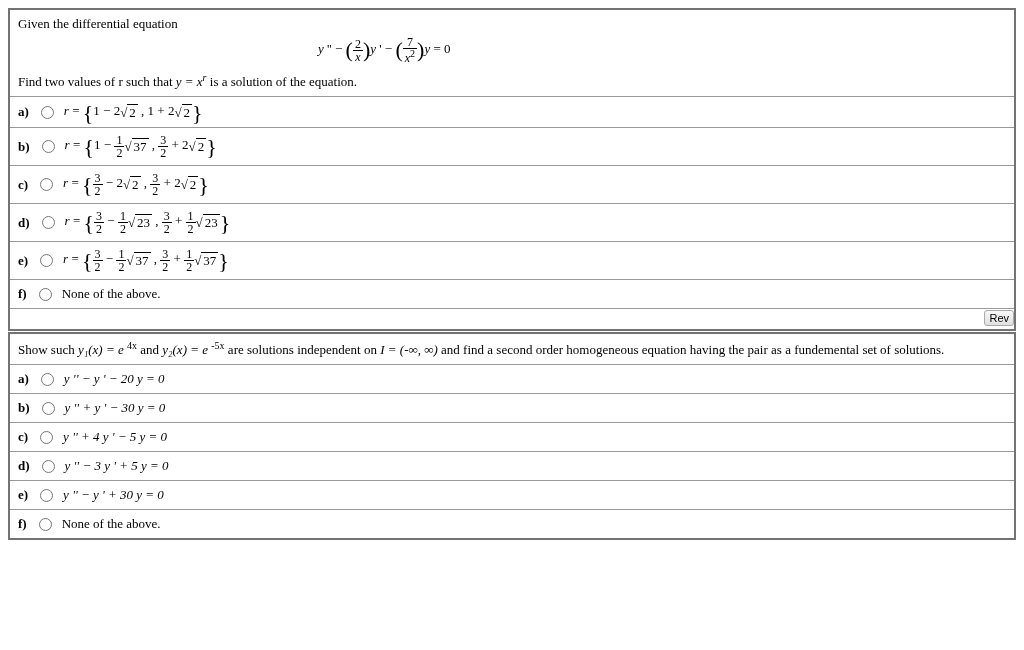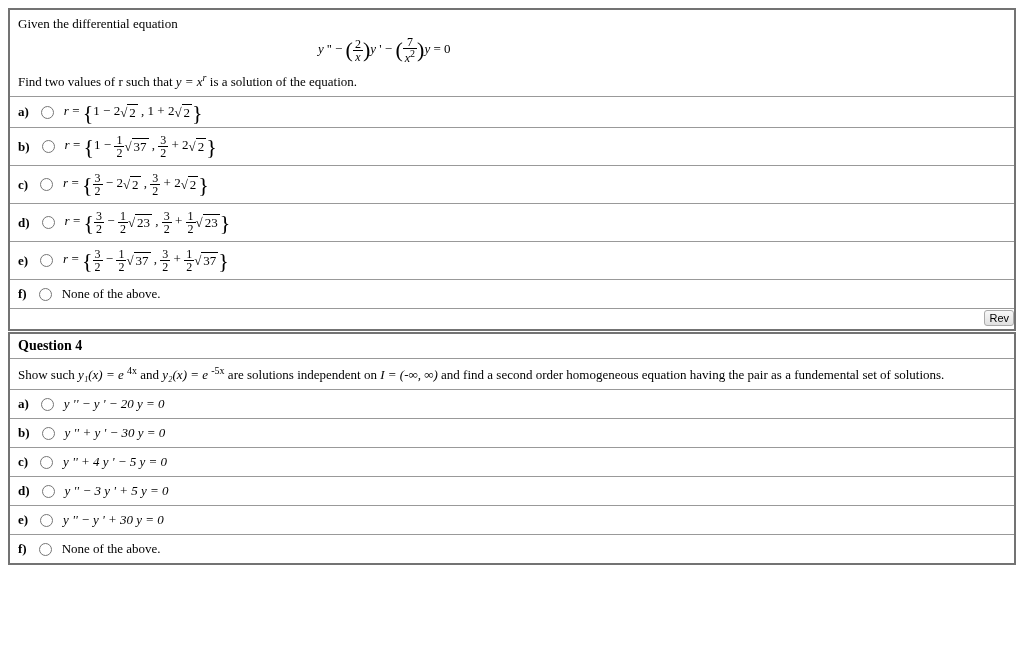--- a/index.html
+++ b/index.html
@@ -150,21 +150,20 @@
     <input type="radio" name="q3" style="">
     <span>None of the above.</span>
   </div>
 
   <div class="cell clearfix" style="padding:3px 0 3px 8px;">
     <button class="review-btn">Rev</button>
   </div>
 </div>
 
 <div class="block">
-  <div class="q-header" style="border-top:none;">Question 4</div>
 
   <div class="cell">
     <span>Show such </span><span class="italic">y₁(x) = e </span><sup>4x</sup><span> and </span><span class="italic">y₂(x) = e </span><sup>-5x</sup><span> are solutions independent on </span><span class="italic">I = (-∞, ∞)</span><span> and find a second order homogeneous equation having the pair as a fundemental set of solutions.</span>
   </div>
 
   <div class="cell option-line">
     <span class="label">a)</span>
     <input type="radio" name="q4" style="">
     <span class="eq italic">y '' − y ' − 20 y = 0</span>
   </div>

